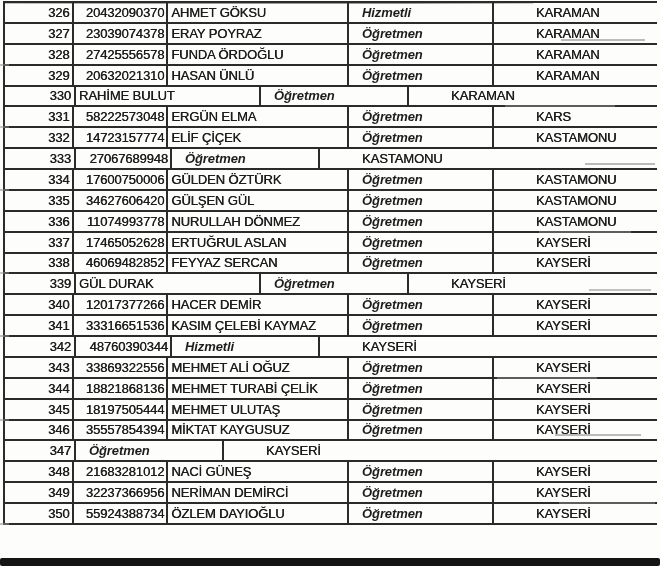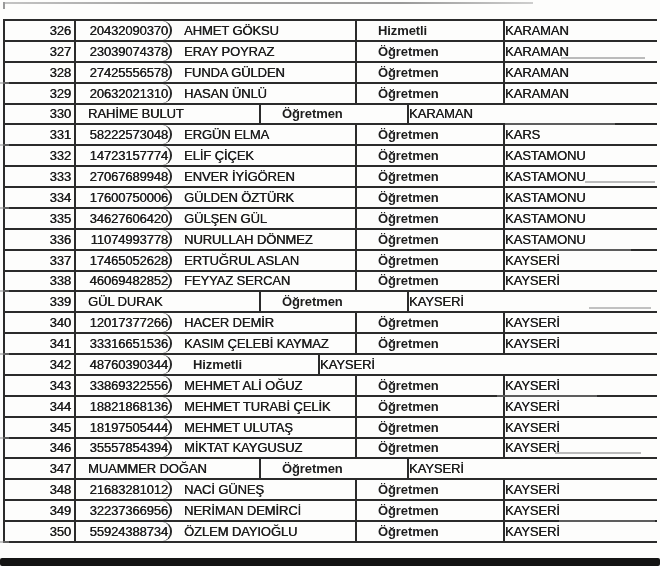--- a/index.html
+++ b/index.html
@@ -32,21 +32,21 @@
     top: 2px;
     left: 3px;
     width: 2px;
     height: 7px;
     background: #9a9a9a;
   }
 
   
   .scan-table {
     position: absolute;
-    top: 19px;
+    top: 1px;
     left: 3px;
     width: 652px;
     border-top: 2px solid #2b2b2b;
     border-left: 2px solid #2b2b2b;
   }
   .row {
     position: relative;
     display: flex;
     height: 20.88px;
     box-sizing: border-box;
@@ -66,36 +66,37 @@
     width: 71px;
     justify-content: flex-end;
     padding-right: 3px;
     border-right: 2px solid #2b2b2b;
   }
   .cell.c-id {
     width: 96px;
     justify-content: flex-end;
     padding-right: 2px;
     border-right: 2px solid #2b2b2b;
-    border-radius: 9px;
   }
   .cell.c-name {
     width: 185px;
-    padding-left: 12px;
+    padding-left: 3px;
     border-right: 2px solid #2b2b2b;
   }
   .cell.c-duty {
     width: 148px;
-    padding-left: 21px;
+    padding-left: 13px;
     border-right: 2px solid #2b2b2b;
     font-weight: bold;
     text-shadow: none;
+    font-style: italic;
   }
   .cell.c-prov {
     width: 124px;
+    margin-left: 42px;
   }
 
   
   .row::after {
     content: "";
     position: absolute;
     height: 2px;
     background: #8f8f8f;
     opacity: 0;
   }
@@ -154,21 +155,21 @@
       <div class="row">
         <div class="cell c-no">327</div>
         <div class="cell c-id">23039074378</div>
         <div class="cell c-name">ERAY POYRAZ</div>
         <div class="cell c-duty">Öğretmen</div>
         <div class="cell c-prov">KARAMAN</div>
       </div>
       <div class="row">
         <div class="cell c-no">328</div>
         <div class="cell c-id">27425556578</div>
-        <div class="cell c-name">FUNDA GÜLDEN</div>
+        <div class="cell c-name">FUNDA ÖRDOĞLU</div>
         <div class="cell c-duty">Öğretmen</div>
         <div class="cell c-prov">KARAMAN</div>
       </div>
       <div class="row">
         <div class="cell c-no">329</div>
         <div class="cell c-id">20632021310</div>
         <div class="cell c-name">HASAN ÜNLÜ</div>
         <div class="cell c-duty">Öğretmen</div>
         <div class="cell c-prov">KARAMAN</div>
       </div>
@@ -188,21 +189,20 @@
       <div class="row">
         <div class="cell c-no">332</div>
         <div class="cell c-id">14723157774</div>
         <div class="cell c-name">ELİF ÇİÇEK</div>
         <div class="cell c-duty">Öğretmen</div>
         <div class="cell c-prov">KASTAMONU</div>
       </div>
       <div class="row">
         <div class="cell c-no">333</div>
         <div class="cell c-id">27067689948</div>
-        <div class="cell c-name">ENVER İYİGÖREN</div>
         <div class="cell c-duty">Öğretmen</div>
         <div class="cell c-prov">KASTAMONU</div>
       </div>
       <div class="row">
         <div class="cell c-no">334</div>
         <div class="cell c-id">17600750006</div>
         <div class="cell c-name">GÜLDEN ÖZTÜRK</div>
         <div class="cell c-duty">Öğretmen</div>
         <div class="cell c-prov">KASTAMONU</div>
       </div>
@@ -283,21 +283,20 @@
       </div>
       <div class="row">
         <div class="cell c-no">346</div>
         <div class="cell c-id">35557854394</div>
         <div class="cell c-name">MİKTAT KAYGUSUZ</div>
         <div class="cell c-duty">Öğretmen</div>
         <div class="cell c-prov">KAYSERİ</div>
       </div>
       <div class="row">
         <div class="cell c-no">347</div>
-        <div class="cell c-name">MUAMMER DOĞAN</div>
         <div class="cell c-duty">Öğretmen</div>
         <div class="cell c-prov">KAYSERİ</div>
       </div>
       <div class="row">
         <div class="cell c-no">348</div>
         <div class="cell c-id">21683281012</div>
         <div class="cell c-name">NACİ GÜNEŞ</div>
         <div class="cell c-duty">Öğretmen</div>
         <div class="cell c-prov">KAYSERİ</div>
       </div>

